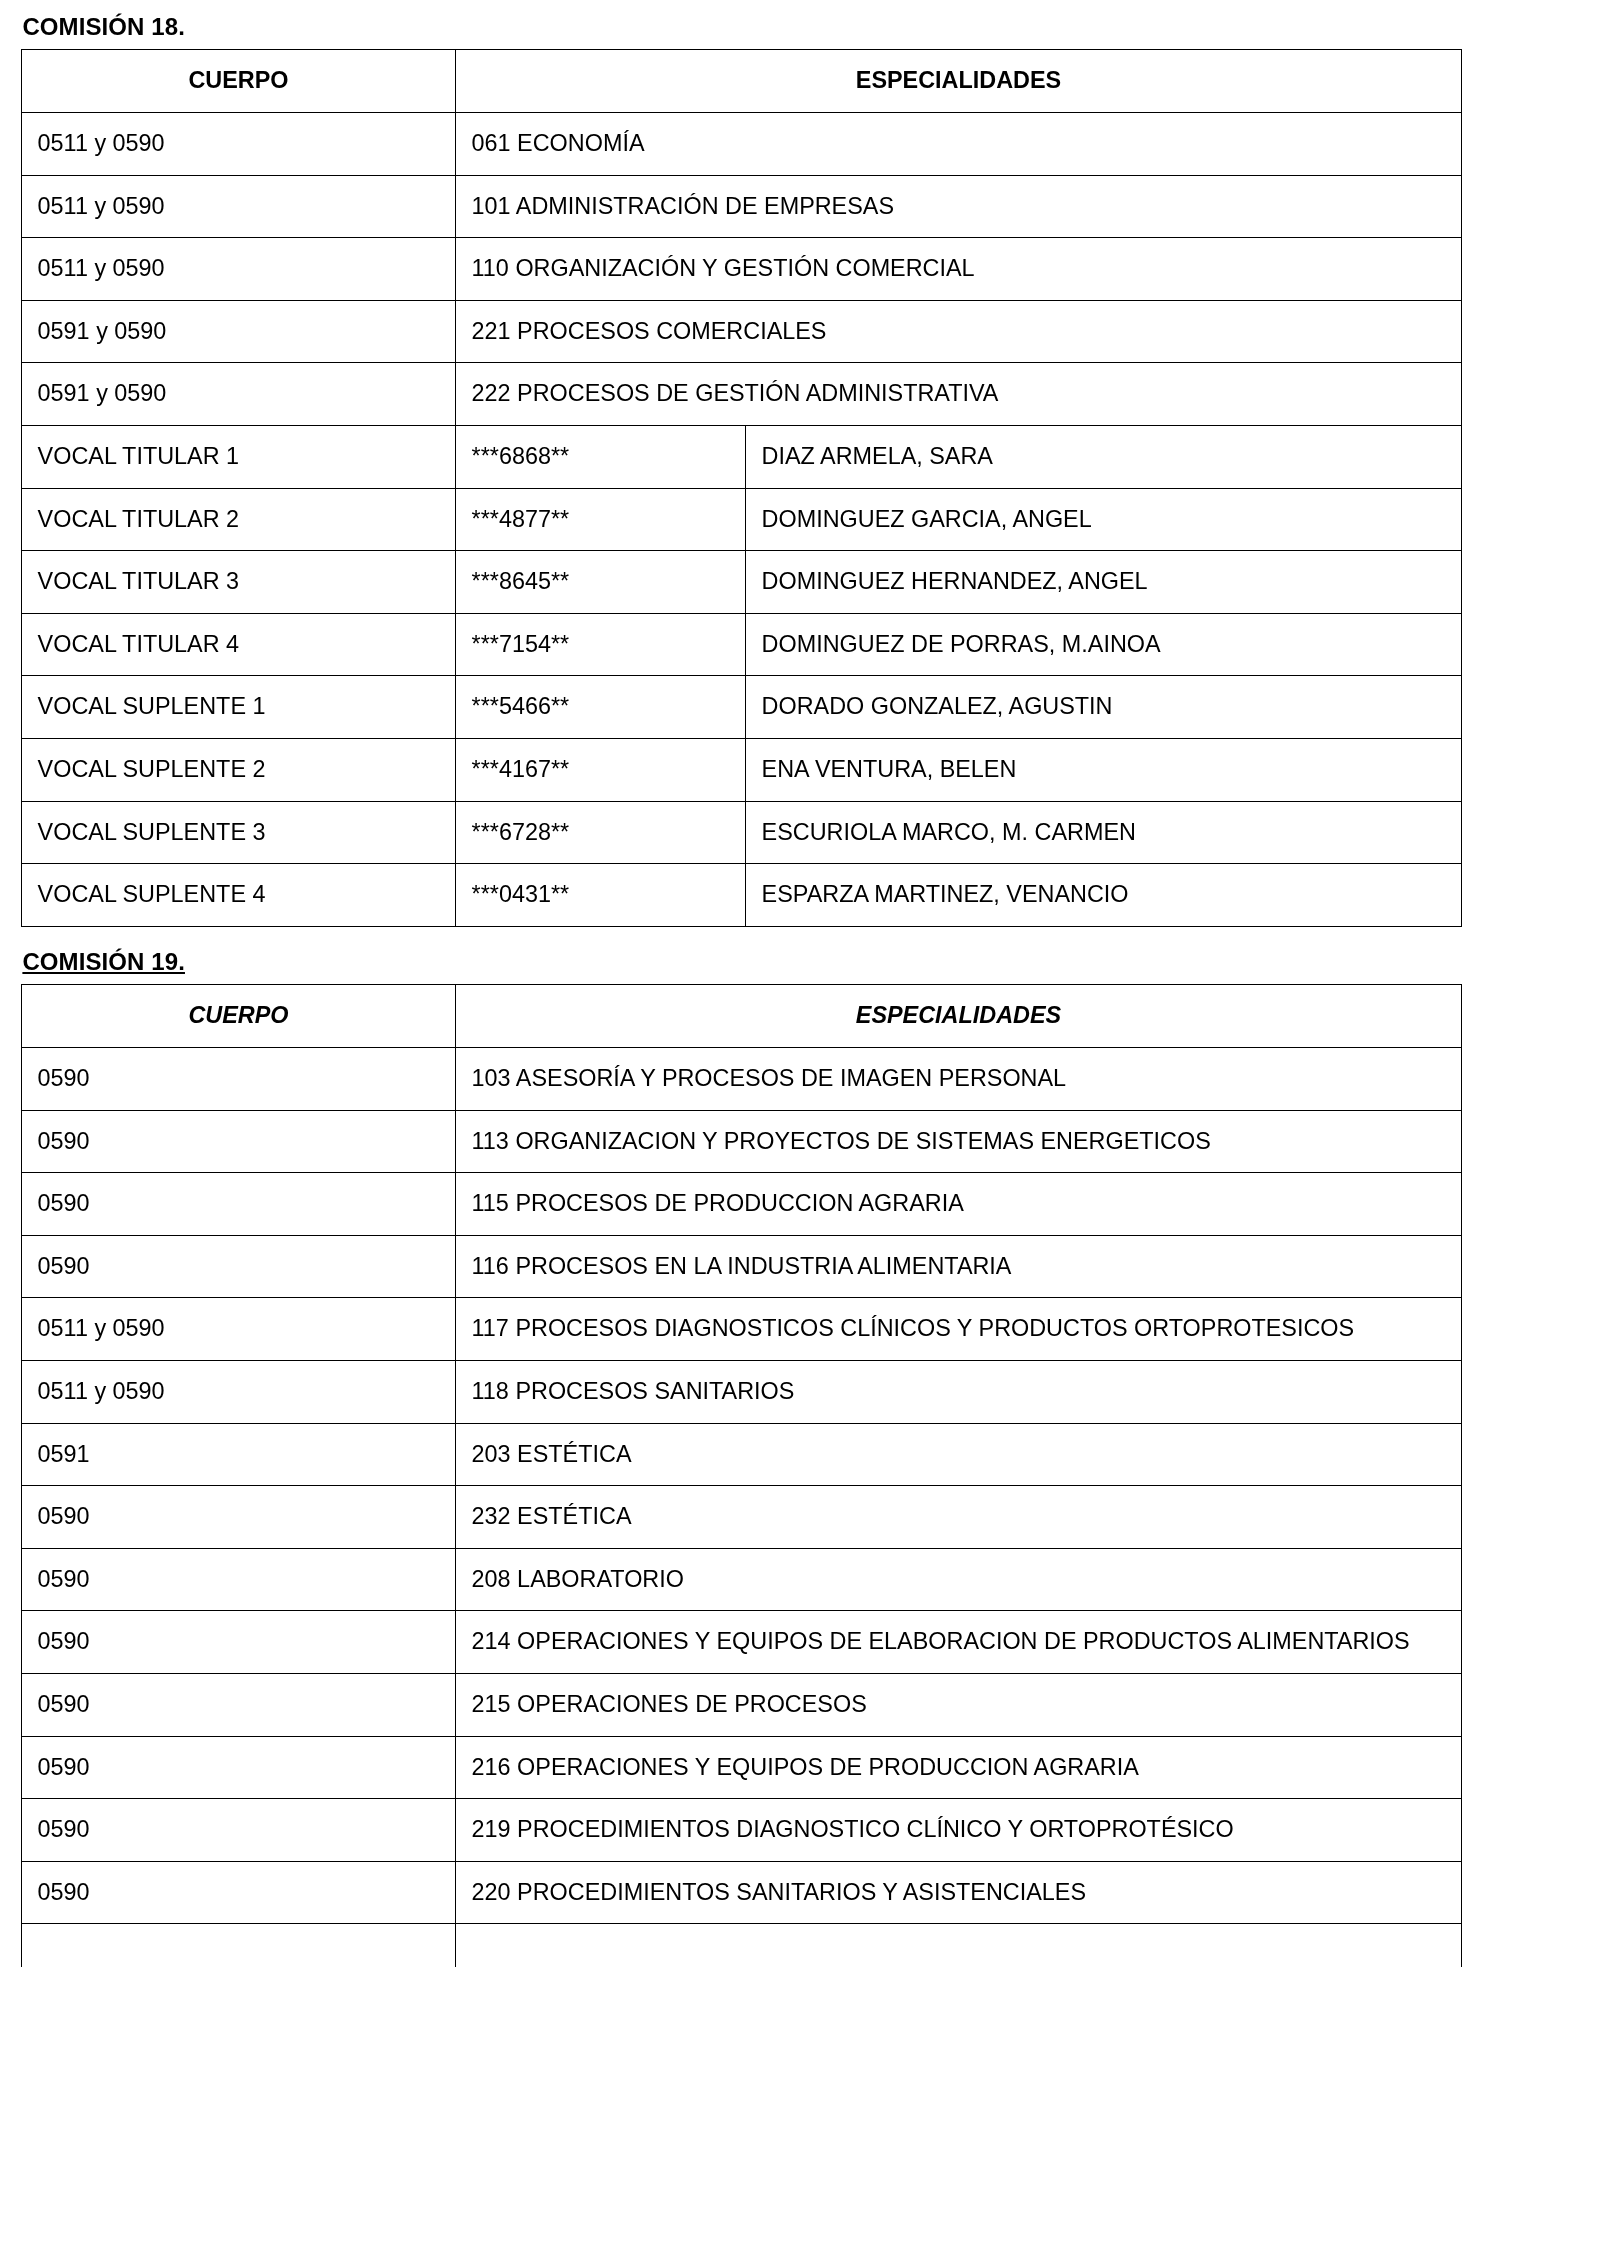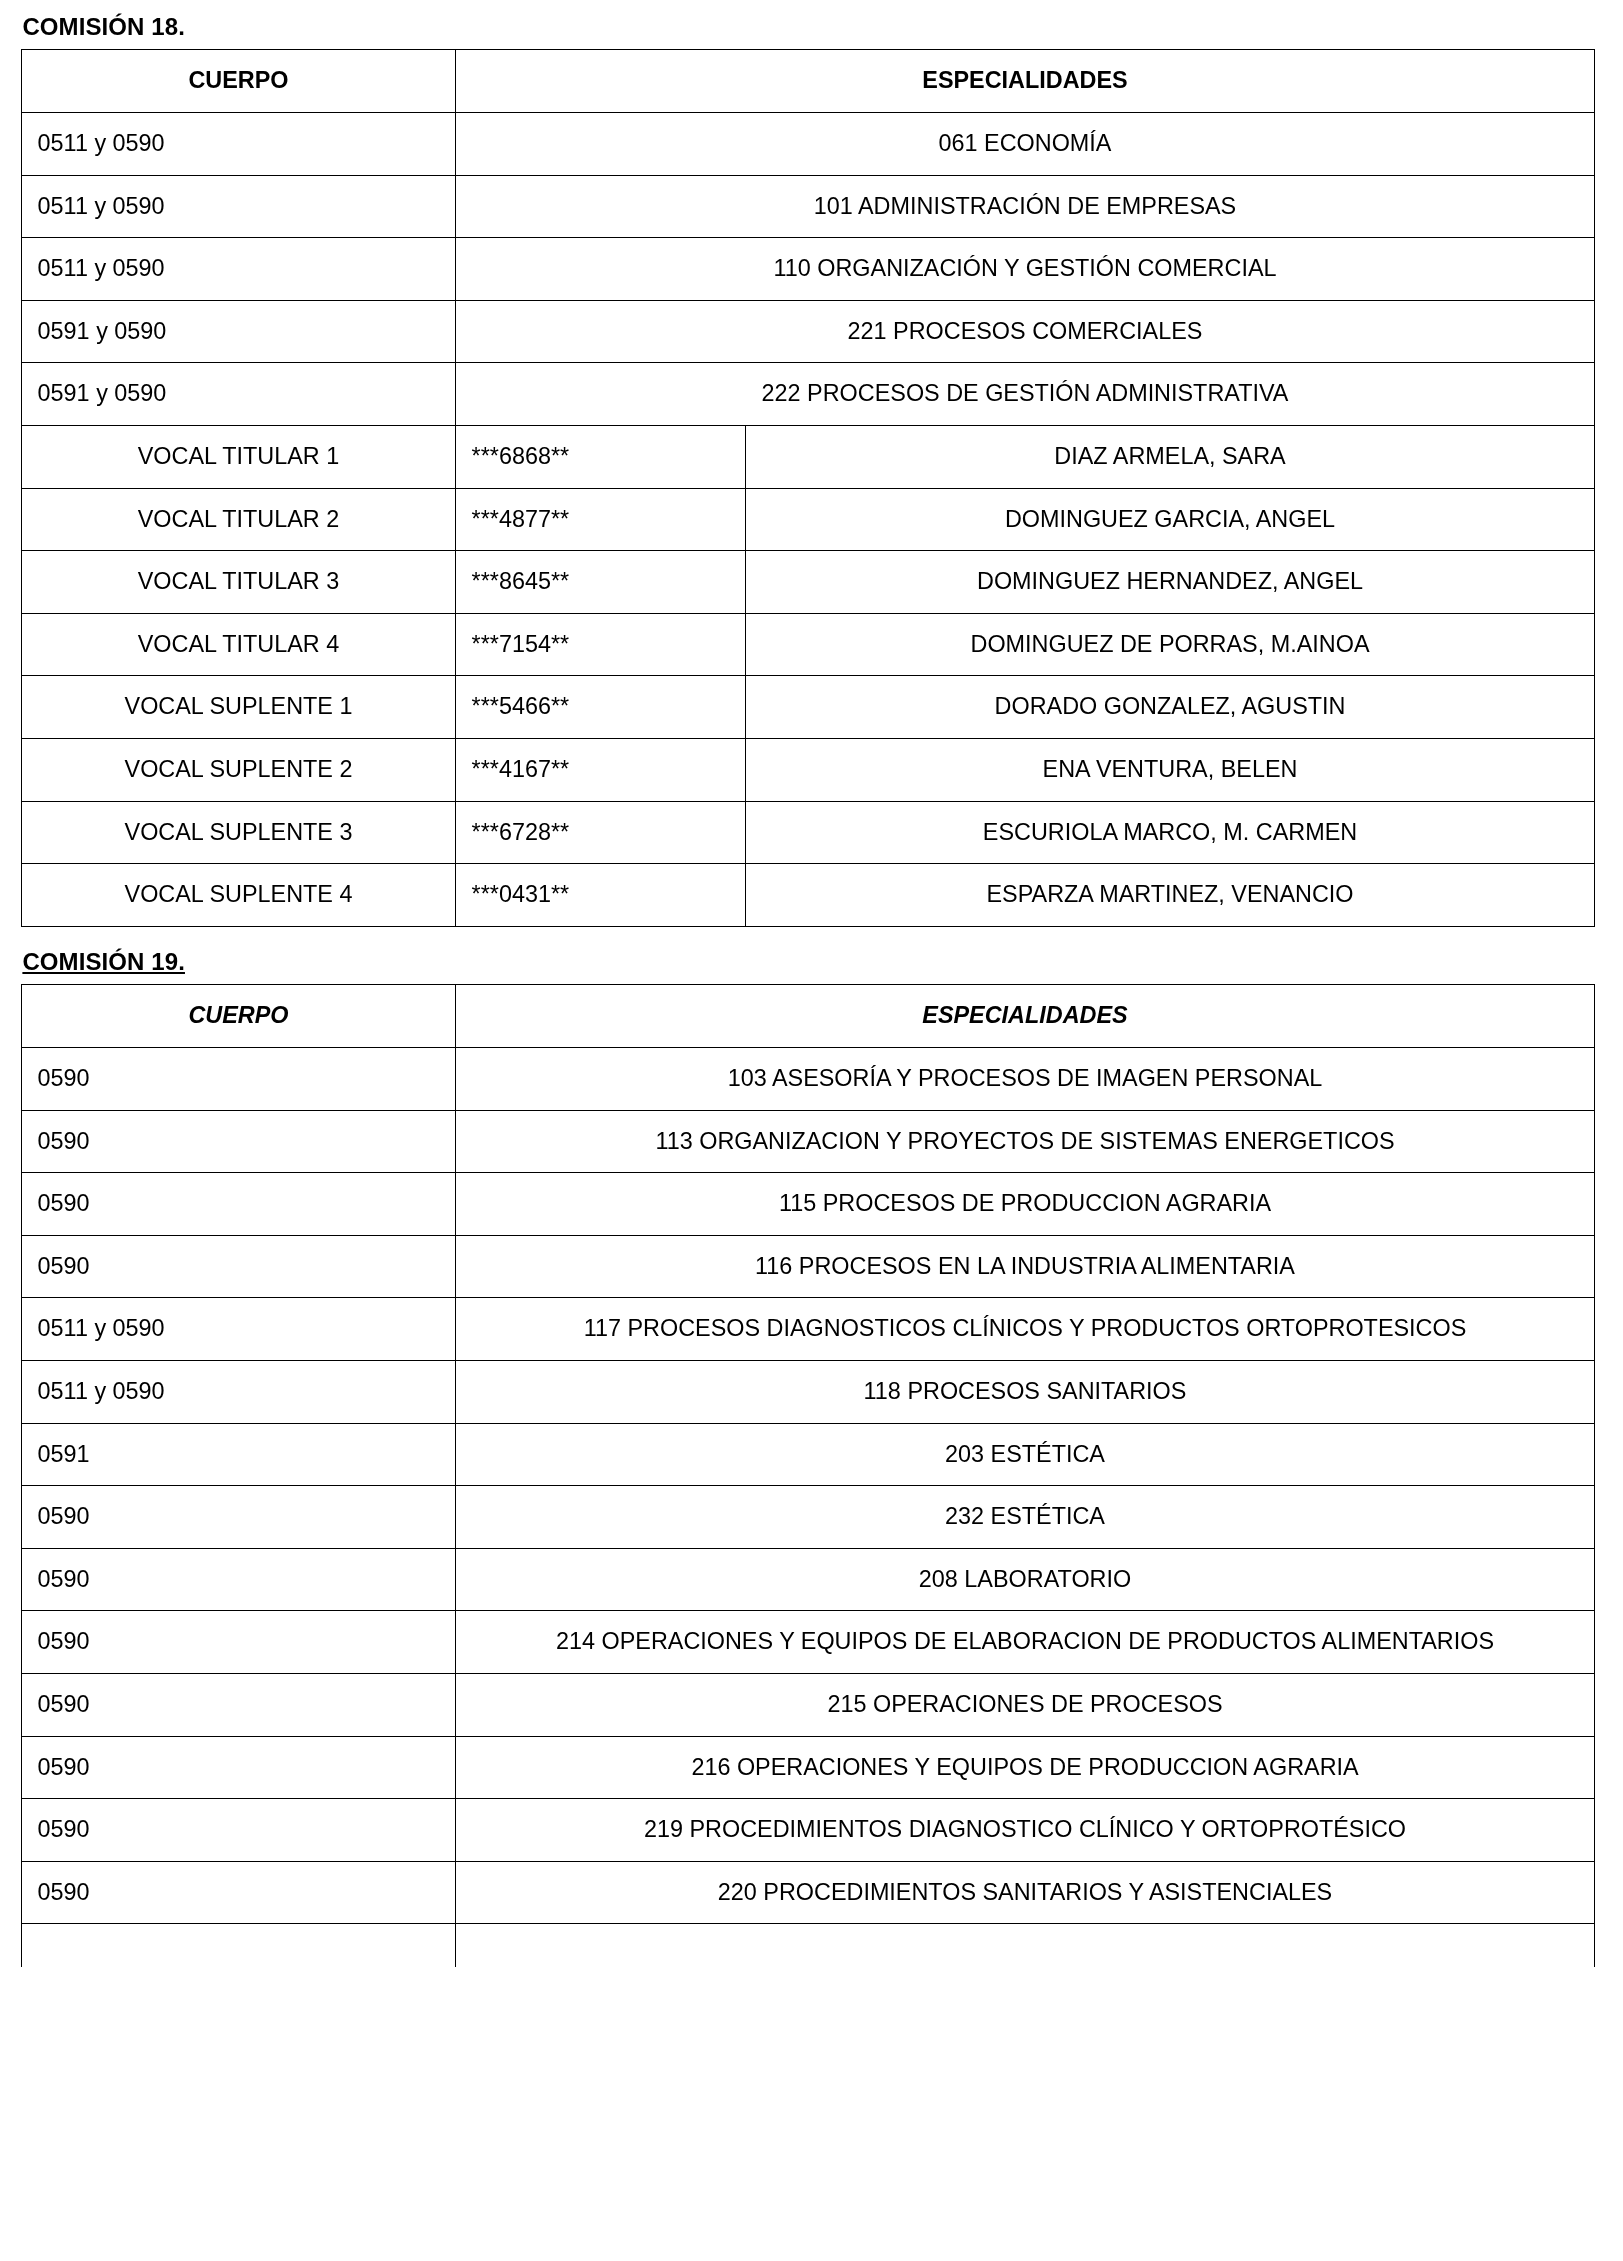--- a/index.html
+++ b/index.html
@@ -25,21 +25,21 @@
     margin: 0 0 8.5px 1.4px;
     letter-spacing: 0.1px;
   }
   .commission-section + .commission-section .section-title {
     margin-top: 21px;
     text-decoration: underline;
   }
   table.commission-table {
     border-collapse: collapse;
     table-layout: fixed;
-    width: 1574px;
+    width: 1441px;
   }
   table.commission-table td {
     border: 1.4px solid #000000;
     font-size: 23.4px;
     line-height: 1.18;
     vertical-align: middle;
     padding: 17px 15.6px;
     overflow: hidden;
     word-wrap: break-word;
   }
@@ -51,21 +51,21 @@
   col.col-dni    { width: 290px; }
 
   td.th {
     font-weight: bold;
     text-align: center;
   }
   table.italic-header td.th {
     font-style: italic;
   }
   td.center { text-align: left; }
-  td.left   { text-align: center; }
+  td.left   { text-align: left; }
   td.role-cell { padding-left: 8.5px; }
 
   tr.truncated-row td {
     height: 43px;
     padding: 0;
     border-bottom: none;
   }
 </style>
 </head>
 <body>

